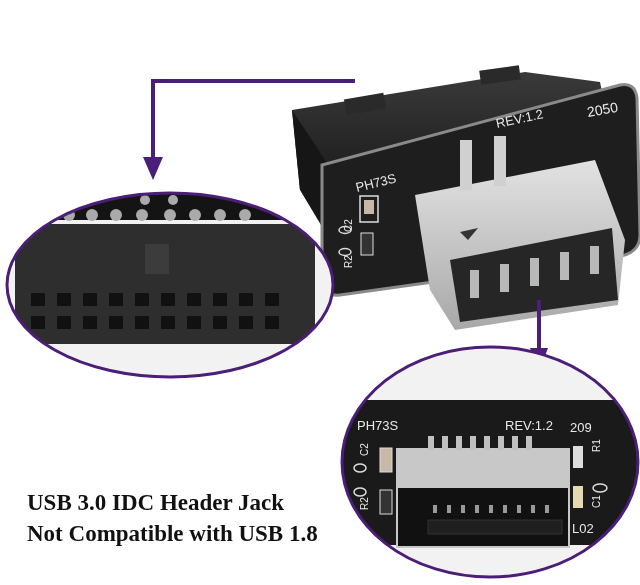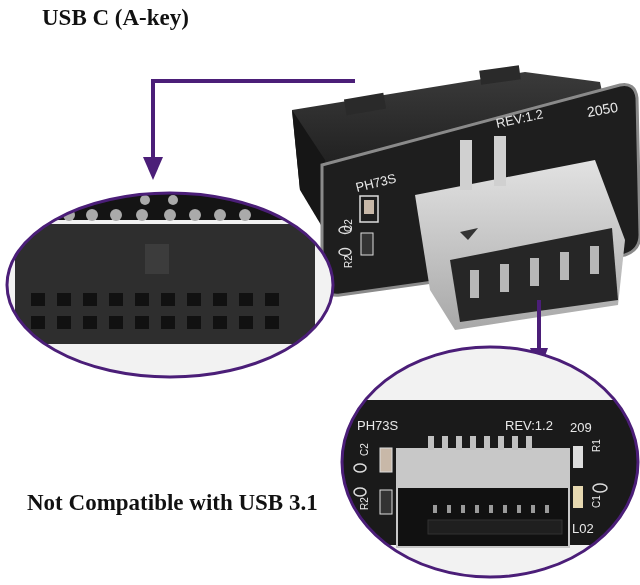--- a/index.html
+++ b/index.html
@@ -7,21 +7,20 @@
   .caption { position:absolute; font-weight:bold; color:#111; font-size:23px; line-height:31px; font-family:"Liberation Serif", serif; }
   .caption-top { left:42px; top:2px; }
   .caption-bottom { left:27px; top:487px; }
   svg { position:absolute; left:0; top:0; }
   .pcb-text { font-family:"Liberation Sans", sans-serif; fill:#e8e8e8; }
 </style>
 </head>
 <body>
 
 <div class="caption caption-top">
-  <div>USB C (A-key)</div>
 </div>
 
 <svg width="640" height="585" viewBox="0 0 640 585">
   <defs>
     <linearGradient id="blk" x1="0" y1="0" x2="0" y2="1">
       <stop offset="0" stop-color="#3a3a3a"></stop>
         <stop offset="1" stop-color="#1a1a1a"></stop>
     </linearGradient>
     <linearGradient id="metal" x1="0" y1="0" x2="0" y2="1">
       <stop offset="0" stop-color="#e2e2e2"></stop>
@@ -164,14 +163,15 @@
           <rect x="498" y="436" width="6" height="14"></rect>
         <rect x="512" y="436" width="6" height="14"></rect>
           <rect x="526" y="436" width="6" height="14"></rect>
       </g>
     </g>
     <ellipse cx="490" cy="462" rx="148" ry="115" fill="none" stroke="#4b1e78" stroke-width="3"></ellipse>
   </g>
 </svg>
 
 <div class="caption caption-bottom">
-  <div>Not Compatible with USB 3.1</div>
+  <div>USB 3.0 IDC Header Jack</div>
+  <div>Not Compatible with USB 1.8</div>
 </div>
 
 </body></html>

